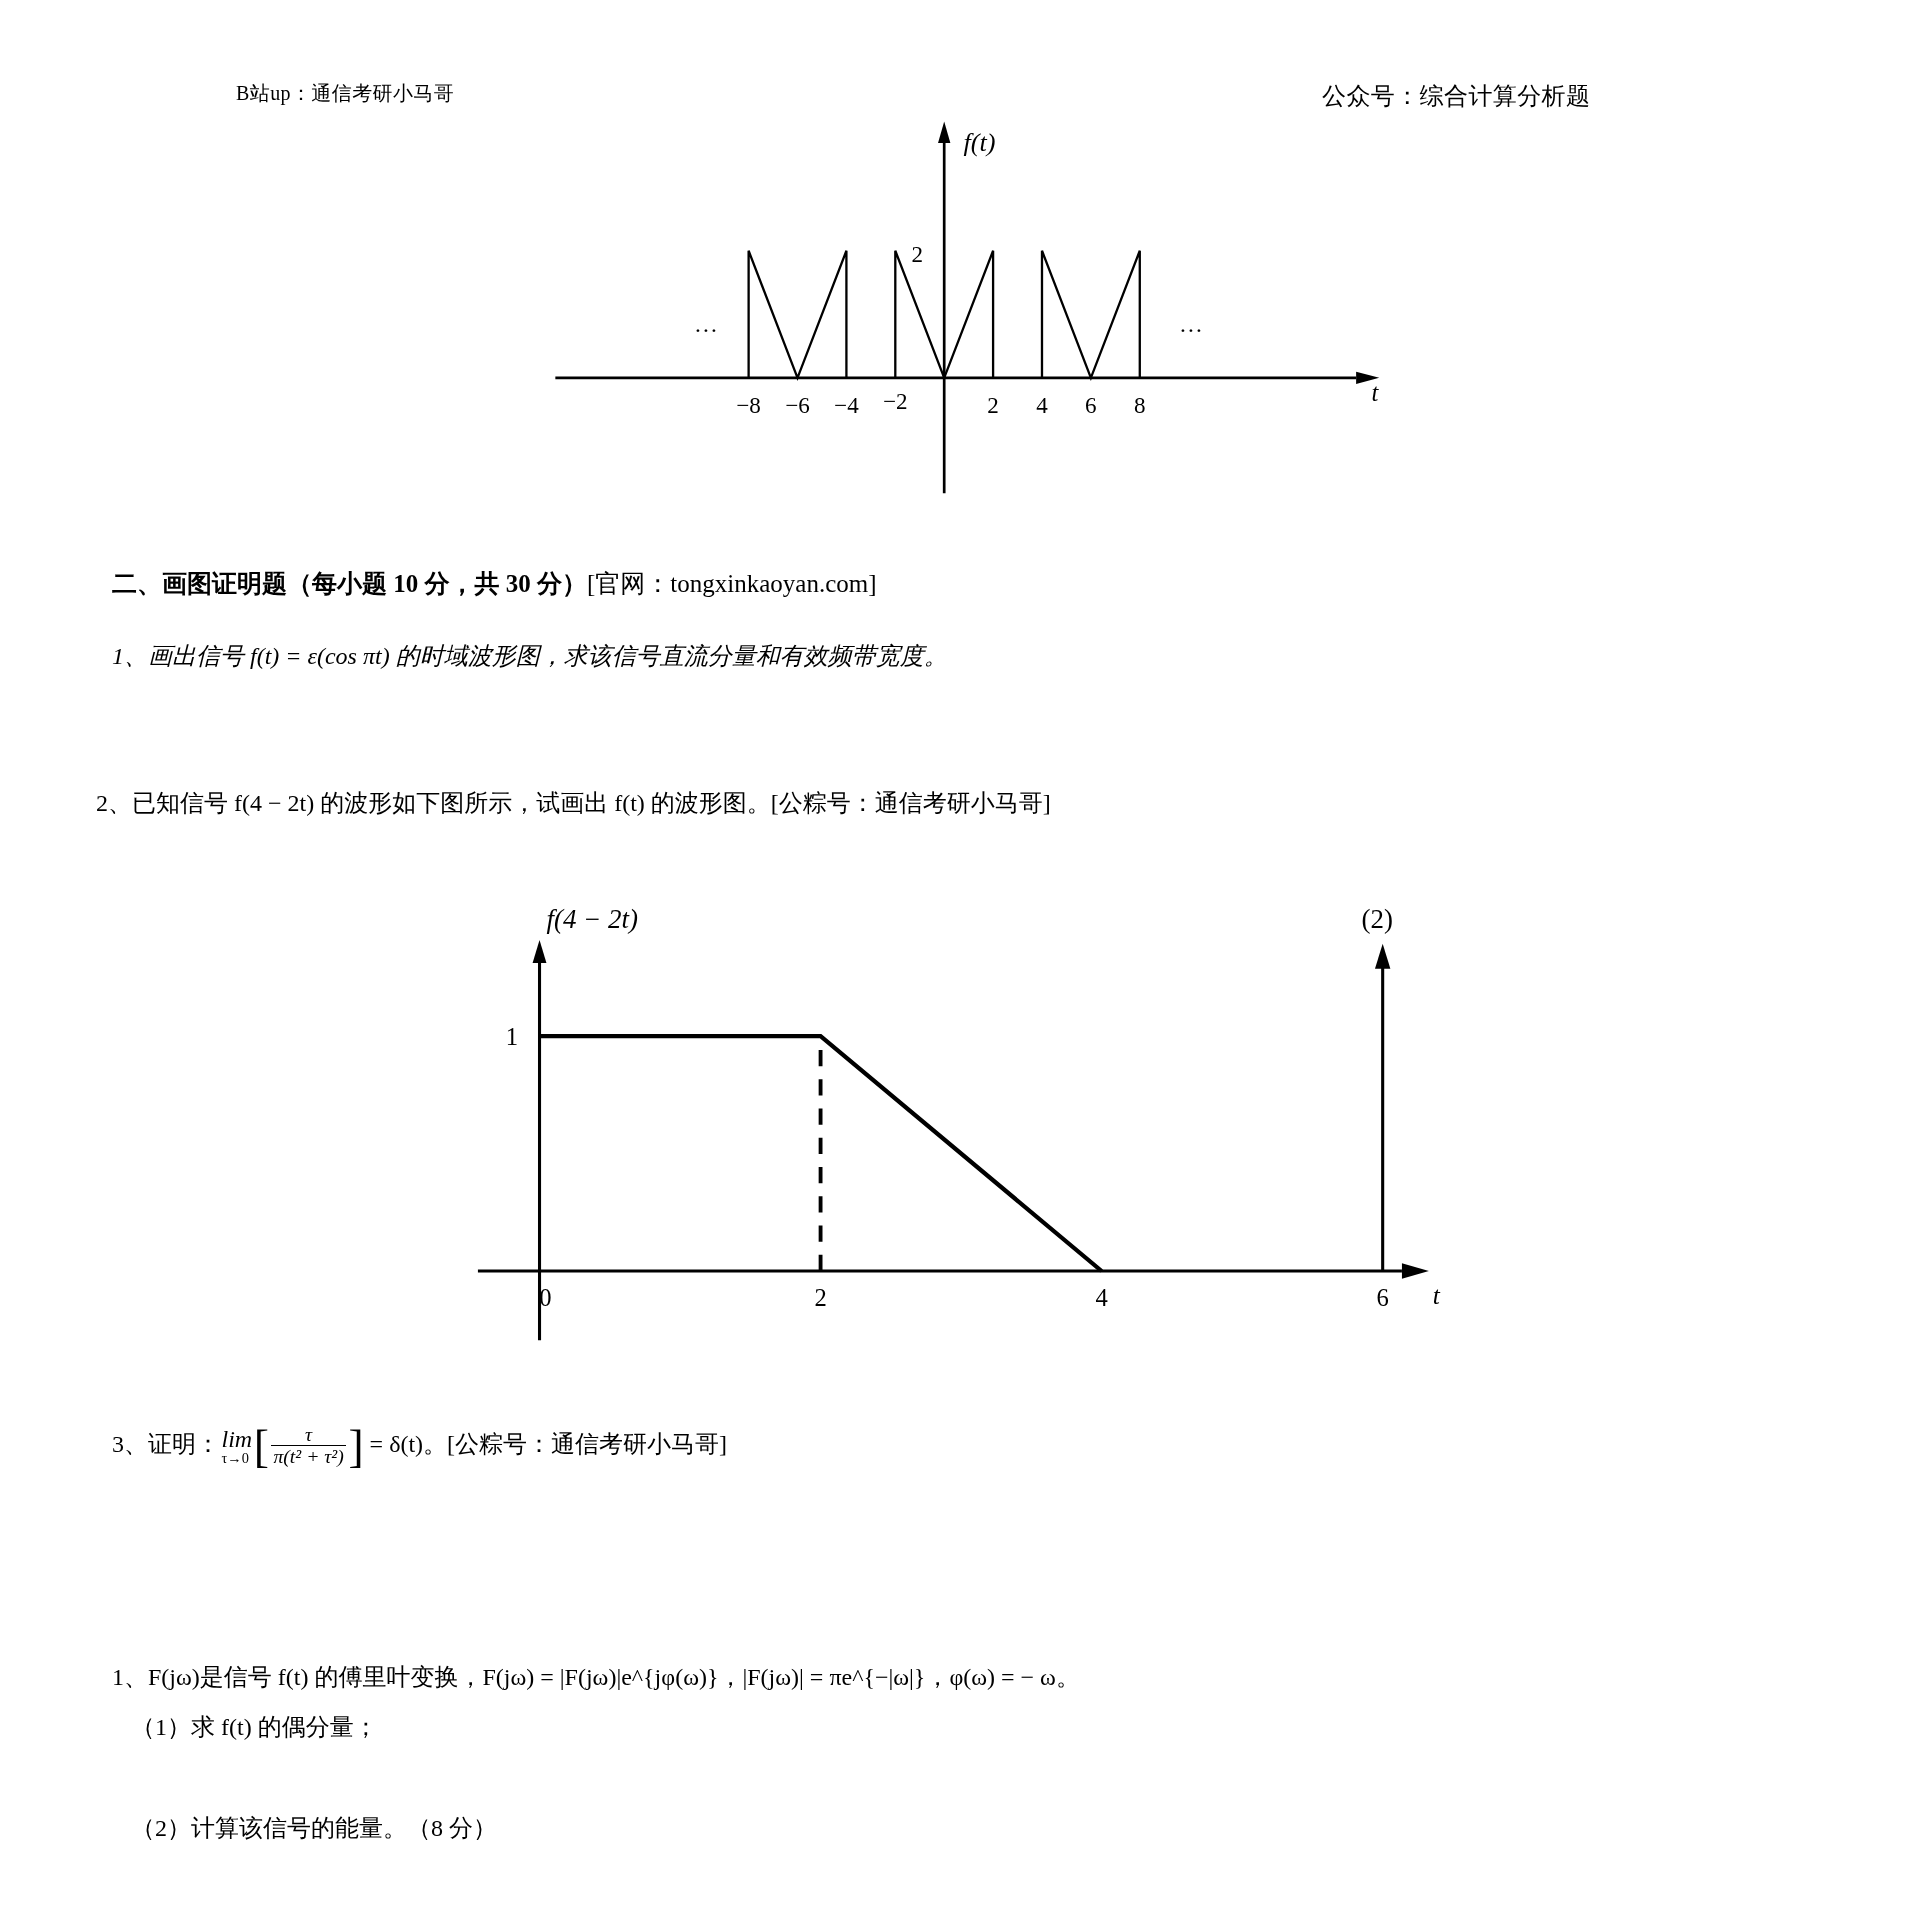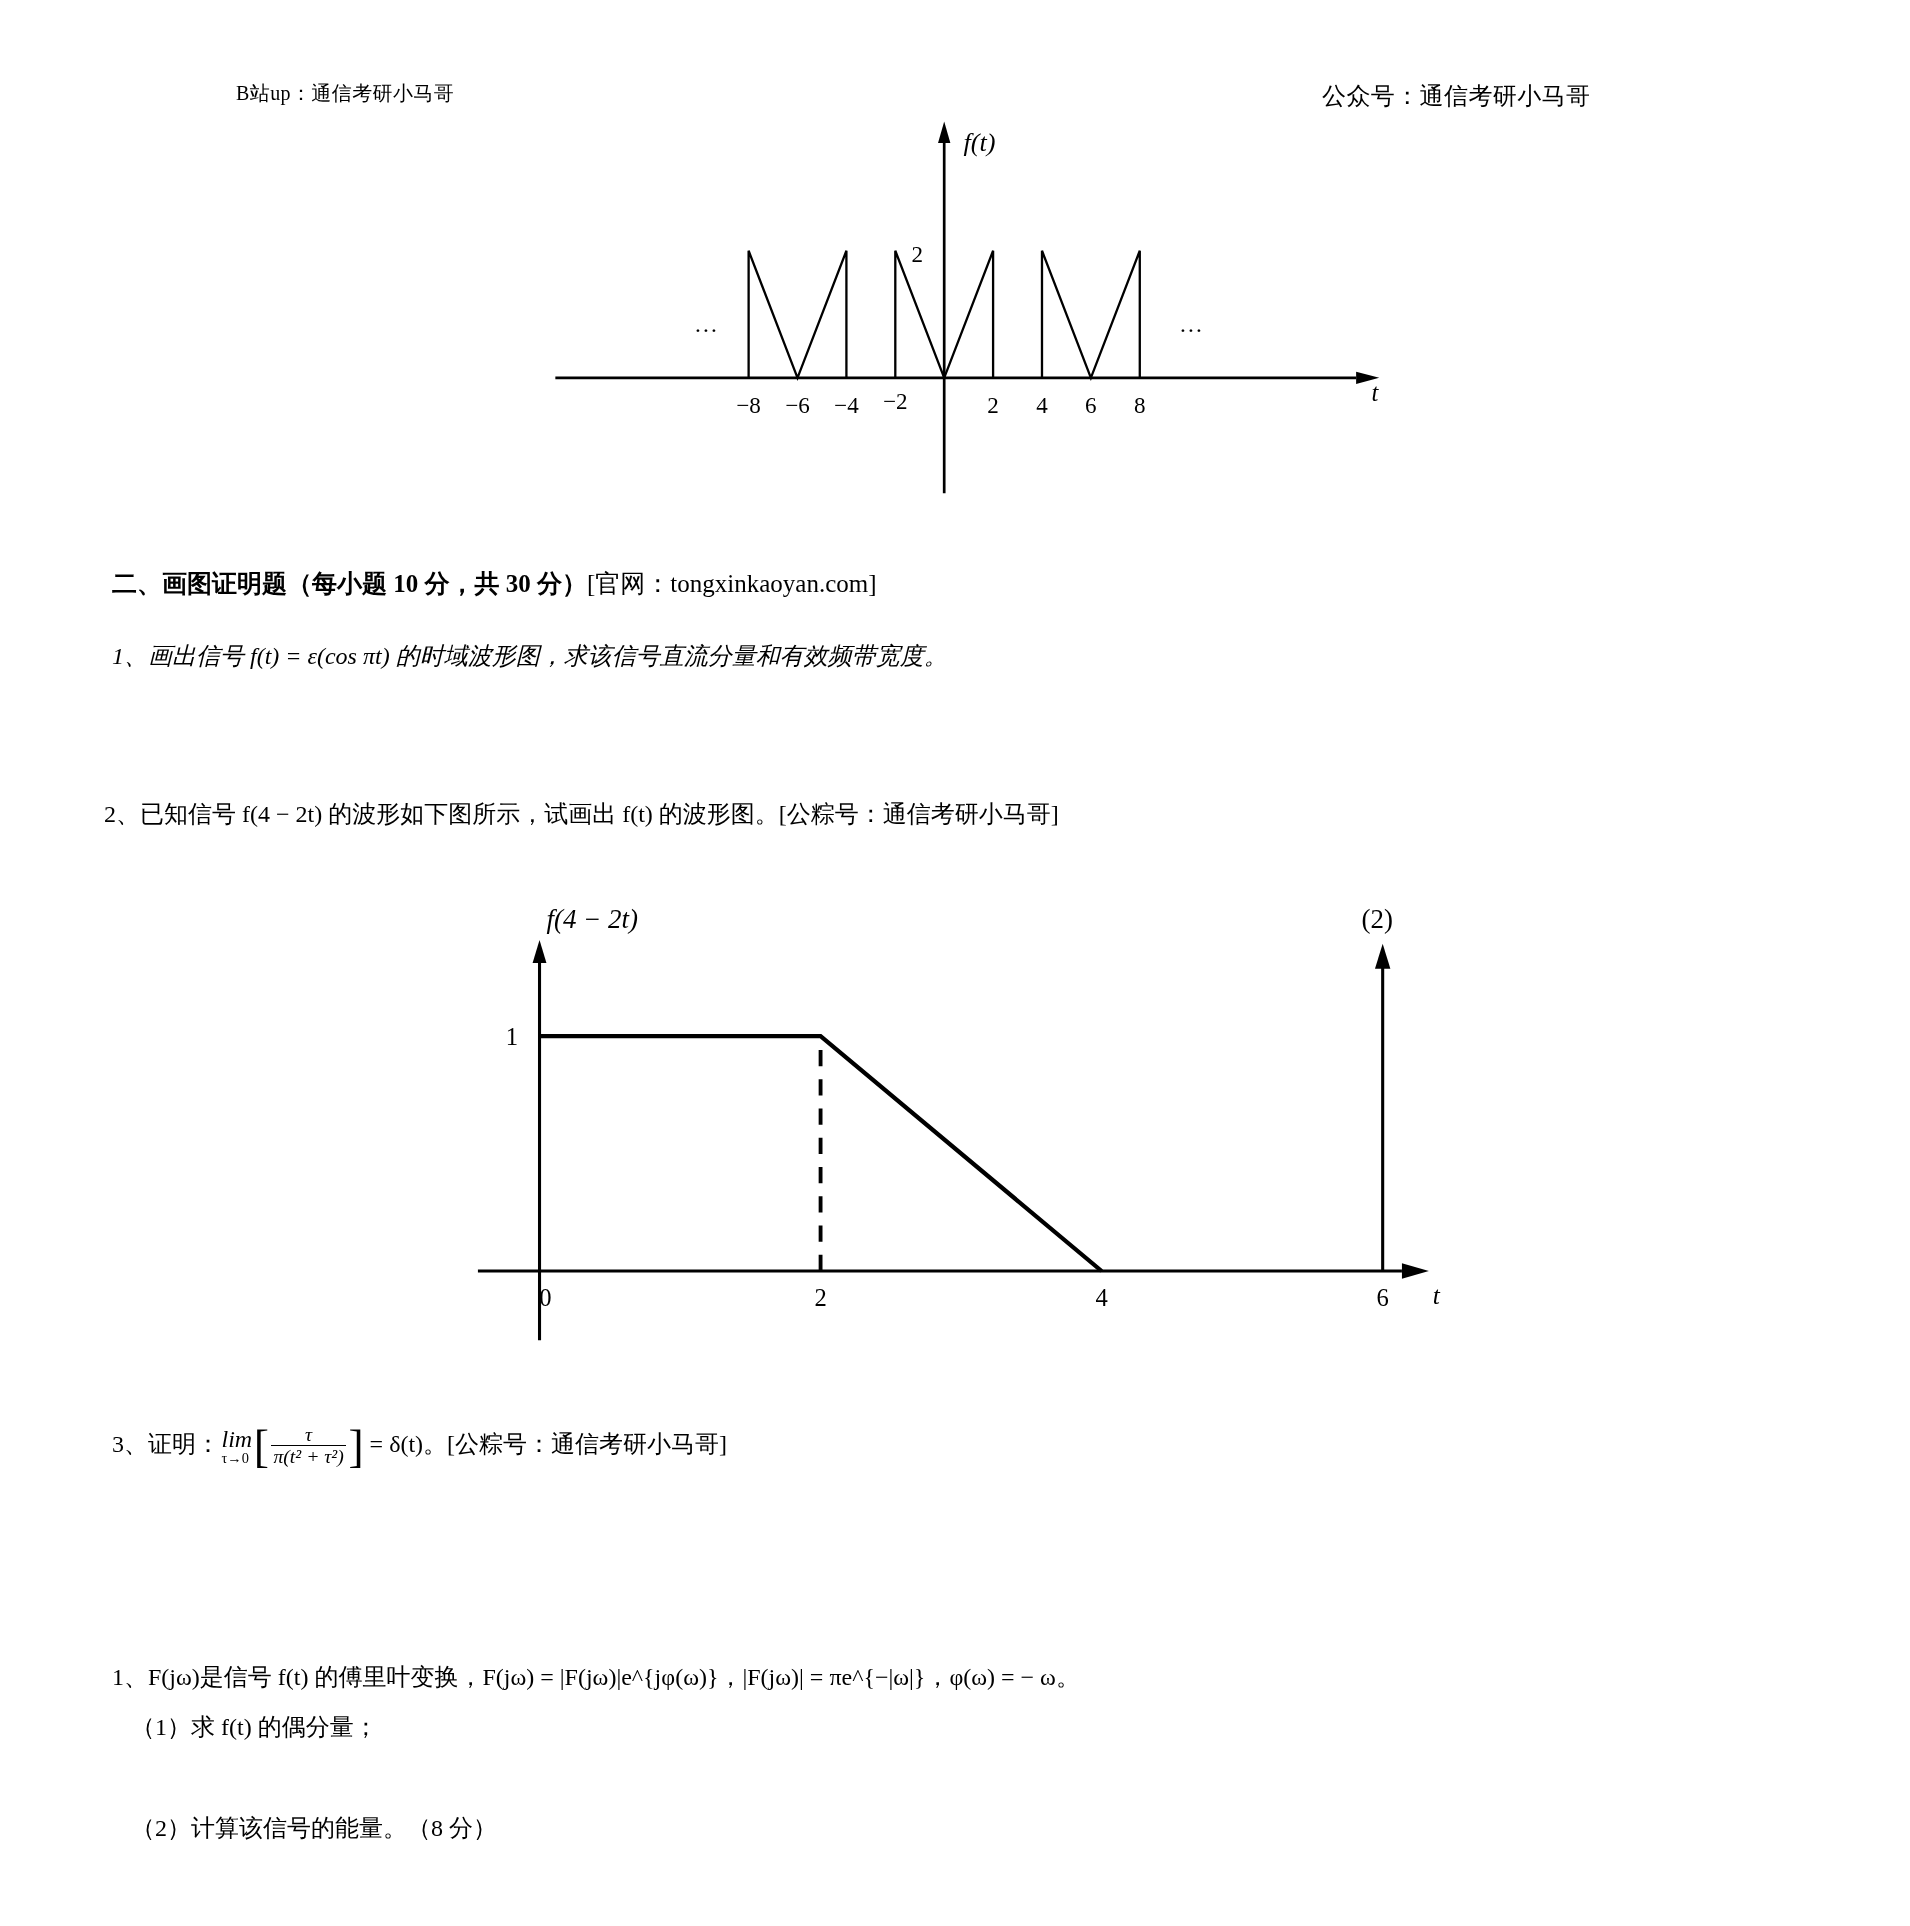--- a/index.html
+++ b/index.html
@@ -37,21 +37,21 @@
   .fig{position:absolute;}
   .fig svg{display:block;}
 </style>
 </head>
 <body>
 
 <div class="page">
 
   <div class="runhead">
     <div class="left">B站up：通信考研小马哥</div>
-    <div class="right">公众号：通信考研小马哥</div>
+    <div class="right">公众号：综合计算分析题</div>
   </div>
 
   <div class="fig" style="left:532px;top:116px;width:886px;height:385px;">
     <svg width="886" height="385" viewBox="0 0 2300 1000">
 
       <line x1="60" y1="680" x2="2140" y2="680" stroke="#000" stroke-width="7"></line>
       <polygon points="2140,664 2200,680 2140,696" fill="#000"></polygon>
 
       <line x1="1070" y1="980" x2="1070" y2="70" stroke="#000" stroke-width="7"></line>
       <polygon points="1054,70 1070,14 1086,70" fill="#000"></polygon>
@@ -79,21 +79,21 @@
       <text x="1578" y="772" font-family="Liberation Serif, serif" font-size="60" text-anchor="middle">8</text>
     </svg>
   </div>
 
   <div class="blk sec-head" style="left:112px;top:566px;">
     <span>二、画图证明题（每小题 10 分，共 30 分）</span><span style="font-weight:normal;">[官网：tongxinkaoyan.com]</span>
   </div>
 
   <div class="blk" style="left:112px;top:639px;font-style:italic;">1、画出信号 f(t) = ε(cos πt) 的时域波形图，求该信号直流分量和有效频带宽度。</div>
 
-  <div class="blk" style="left:104px;top:786px;margin-top:11px;">2、已知信号 f(4 − 2t) 的波形如下图所示，试画出 f(t) 的波形图。[公粽号：通信考研小马哥]</div>
+  <div class="blk" style="left:96px;top:786px;">2、已知信号 f(4 − 2t) 的波形如下图所示，试画出 f(t) 的波形图。[公粽号：通信考研小马哥]</div>
 
   <div class="fig" style="left:466px;top:886px;width:1021px;height:462px;">
     <svg width="1021" height="462" viewBox="0 0 2650 1200">
 
       <line x1="30" y1="1000" x2="2430" y2="1000" stroke="#000" stroke-width="8"></line>
       <polygon points="2430,980 2500,1000 2430,1020" fill="#000"></polygon>
 
       <line x1="190" y1="1180" x2="190" y2="200" stroke="#000" stroke-width="8"></line>
       <polygon points="172,200 190,140 208,200" fill="#000"></polygon>
 

